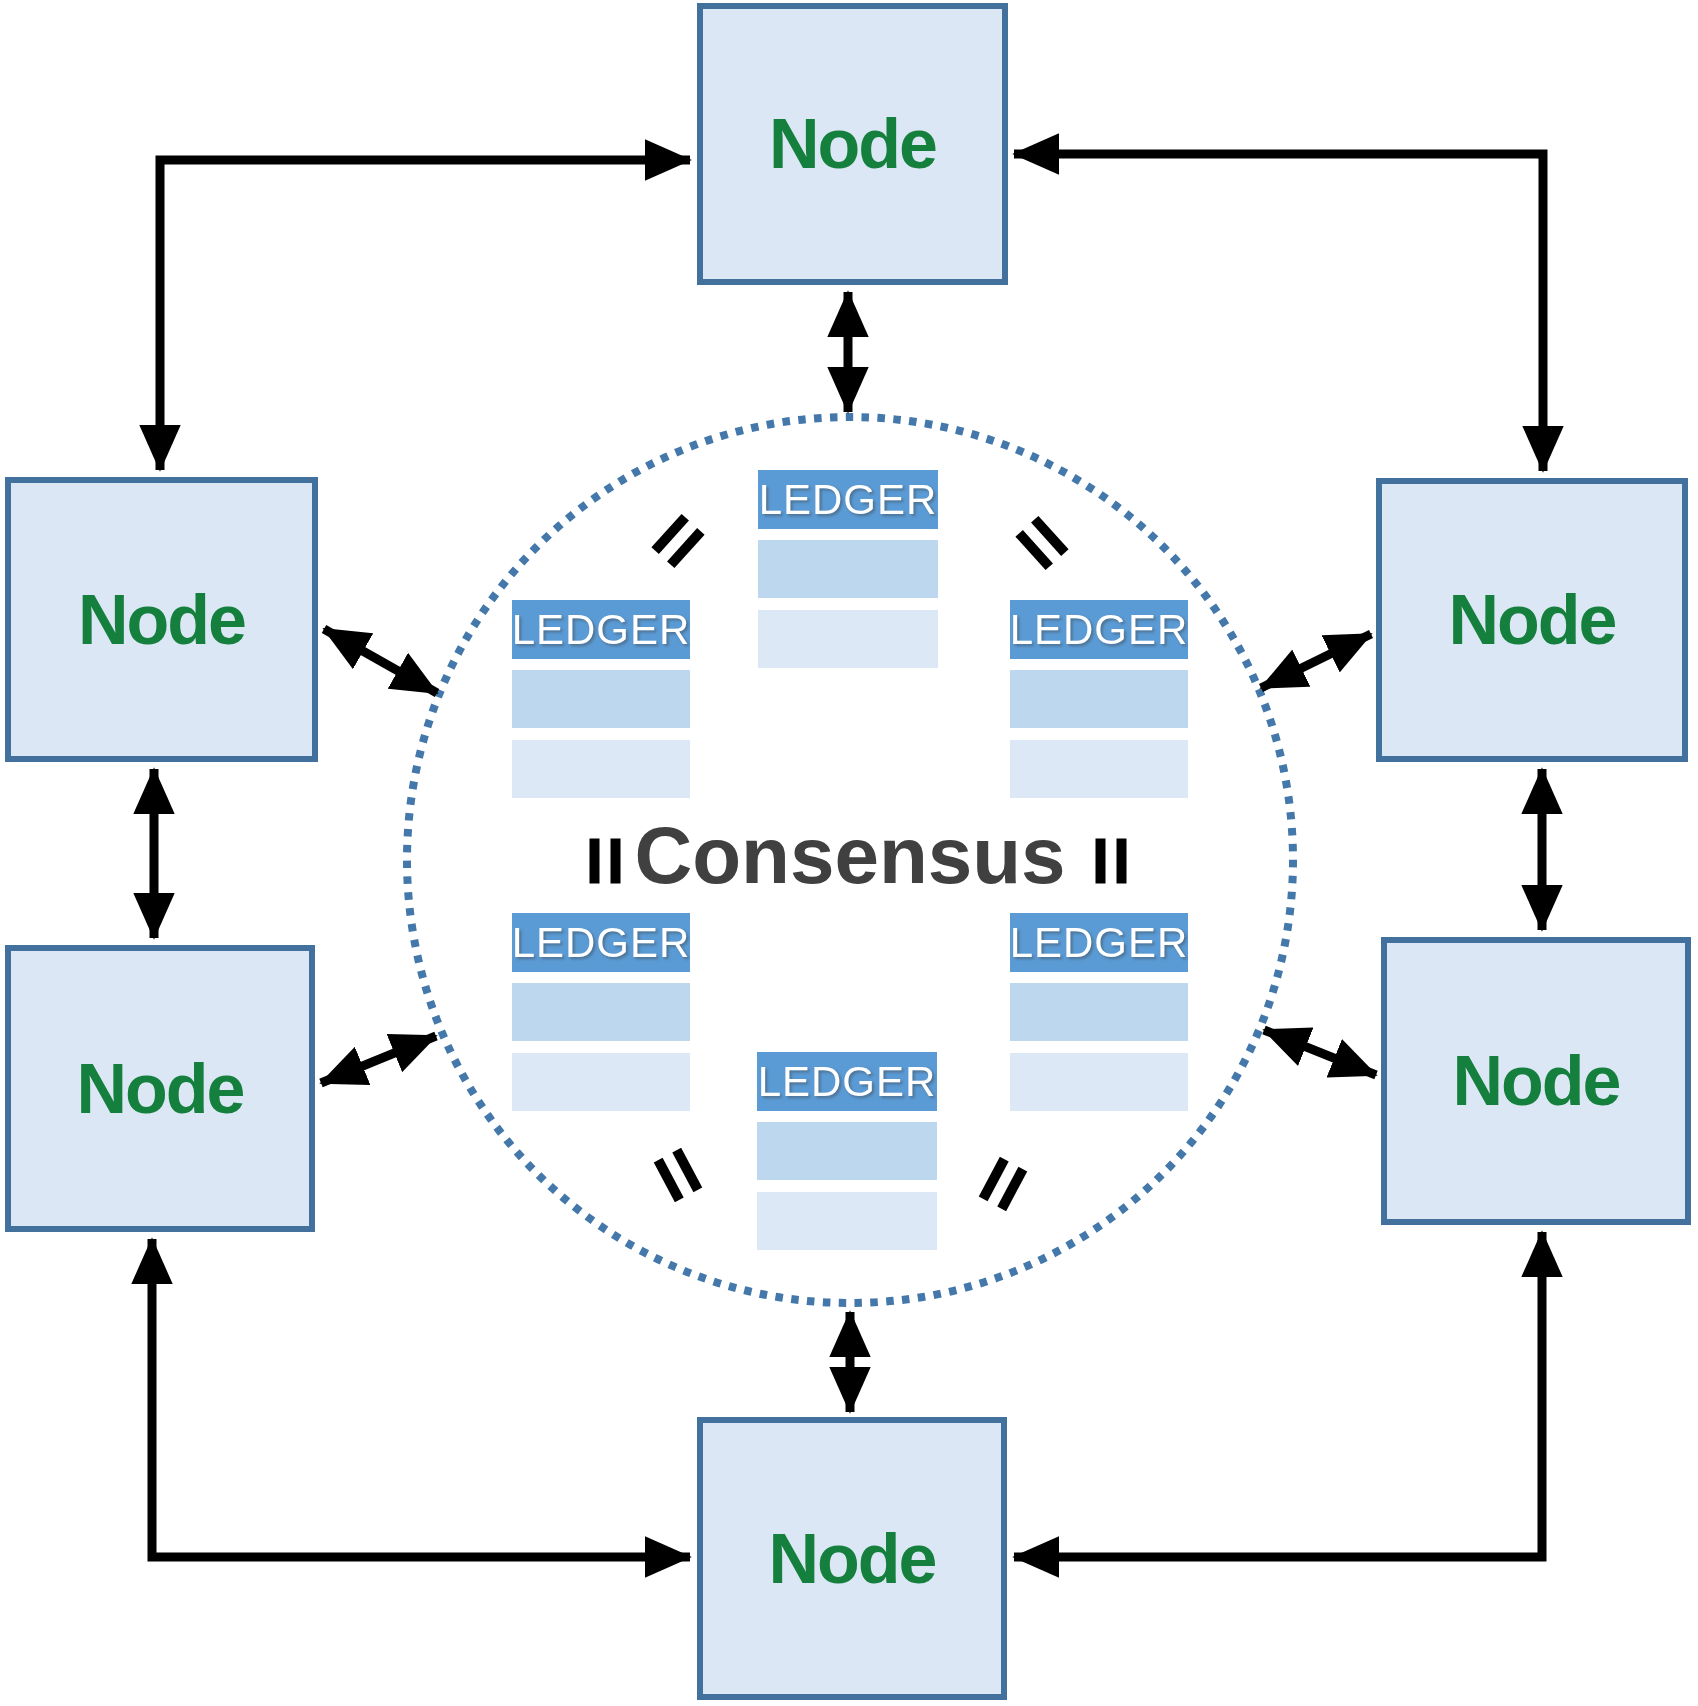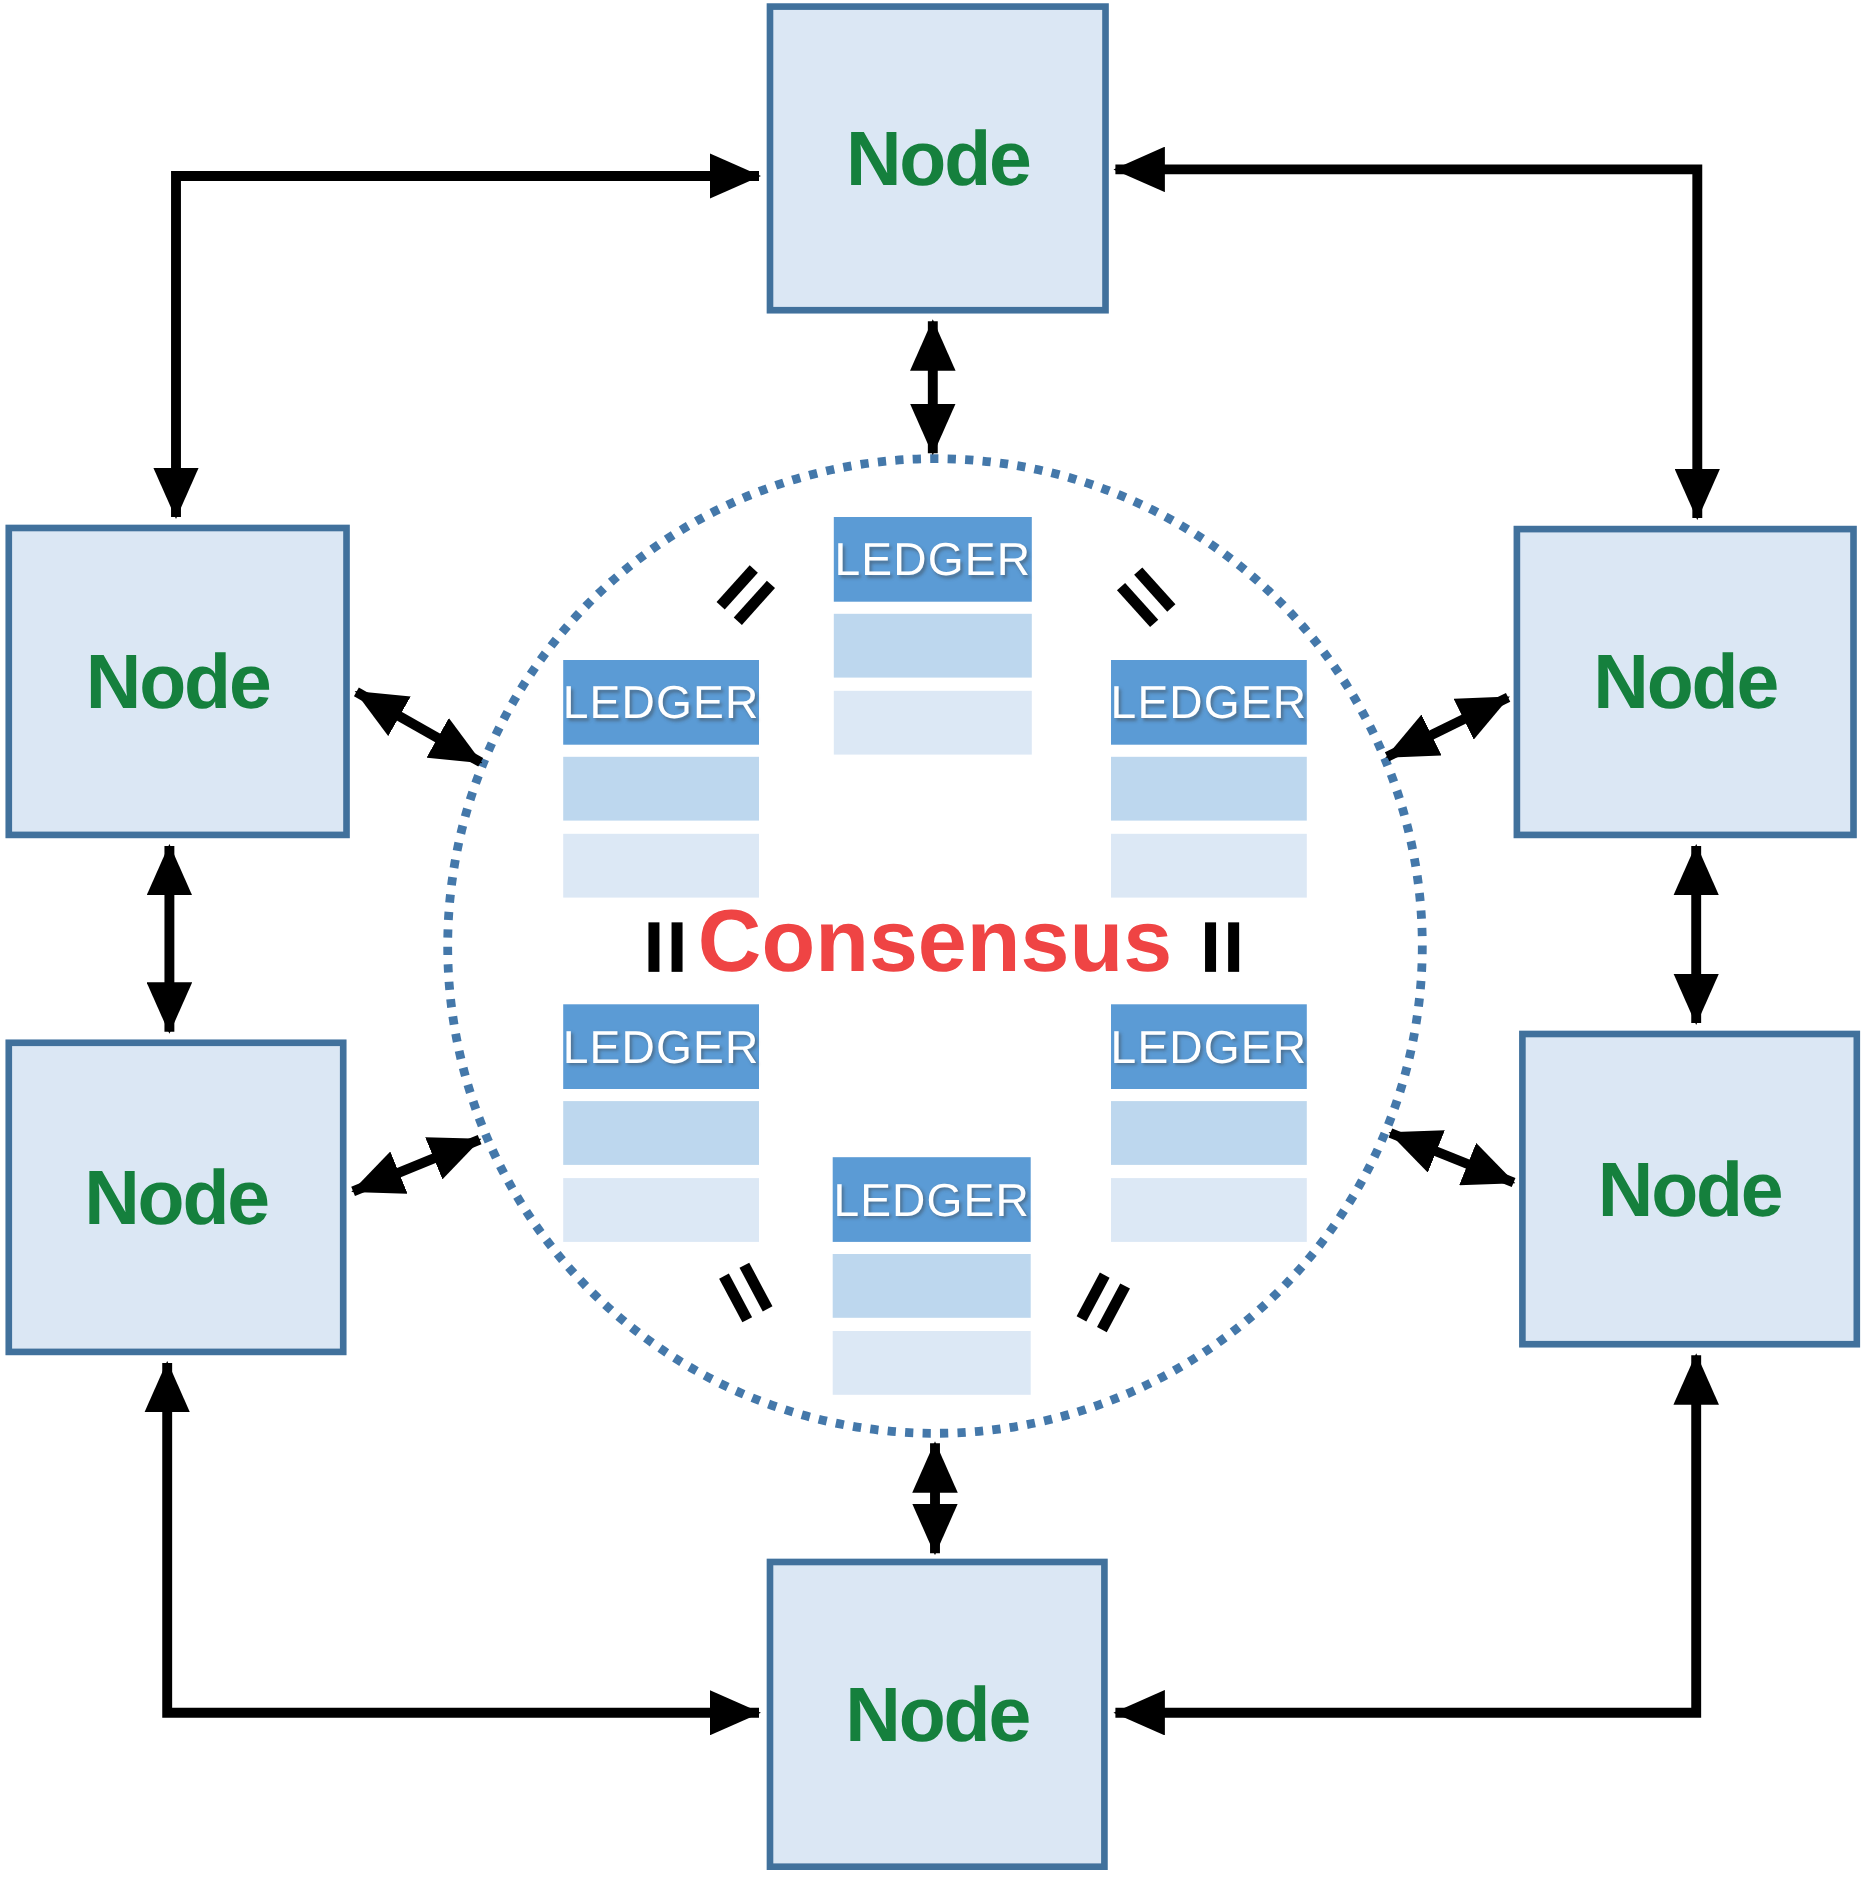--- a/index.html
+++ b/index.html
@@ -16,36 +16,36 @@
   }
   .node-top        {left:697px;top:3px;width:311px;height:282px;}
   .node-upper-left {left:5px;top:477px;width:313px;height:285px;}
   .node-upper-right{left:1376px;top:478px;width:312px;height:284px;}
   .node-lower-left {left:5px;top:945px;width:310px;height:287px;}
   .node-lower-right{left:1381px;top:937px;width:310px;height:288px;}
   .node-bottom     {left:697px;top:1417px;width:310px;height:283px;}
 
   .ledger{position:absolute;width:178px;}
   .ledger .hd{
-    height:77px;background:#5b9bd5;color:#fff;font-size:42px;letter-spacing:1px;
+    height:59px;background:#5b9bd5;color:#fff;font-size:42px;letter-spacing:1px;
     display:flex;align-items:center;justify-content:center;
     text-shadow:2px 2px 3px rgba(60,60,60,.45);
   }
   .ledger .r1{height:58px;background:#bdd7ee;margin-top:11px;}
   .ledger .r2{height:58px;background:#dce8f5;margin-top:12px;}
   .ledger-top        {left:758px;top:470px;width:180px;}
   .ledger-upper-left {left:512px;top:600px;}
   .ledger-upper-right{left:1010px;top:600px;}
   .ledger-lower-left {left:512px;top:913px;}
   .ledger-lower-right{left:1010px;top:913px;}
   .ledger-bottom     {left:757px;top:1052px;width:180px;}
 
   .consensus{
     position:absolute;left:600px;top:816px;width:500px;text-align:center;
-    font-size:80px;font-weight:bold;color:#ef4444;line-height:1;
+    font-size:80px;font-weight:bold;color:#404040;line-height:1;
   }
   .eq{
     position:absolute;width:45px;height:31px;
     display:flex;flex-direction:column;justify-content:space-between;
   }
   .eq i{display:block;height:10px;background:#000;}
   .eq-upper-left {left:678px;top:541px;transform:translate(-50%,-50%) rotate(-48deg);}
   .eq-upper-right{left:1042px;top:543px;transform:translate(-50%,-50%) rotate(48deg);}
   .eq-mid-left   {left:605px;top:861px;transform:translate(-50%,-50%) rotate(90deg);}
   .eq-mid-right  {left:1111px;top:861px;transform:translate(-50%,-50%) rotate(90deg);}

